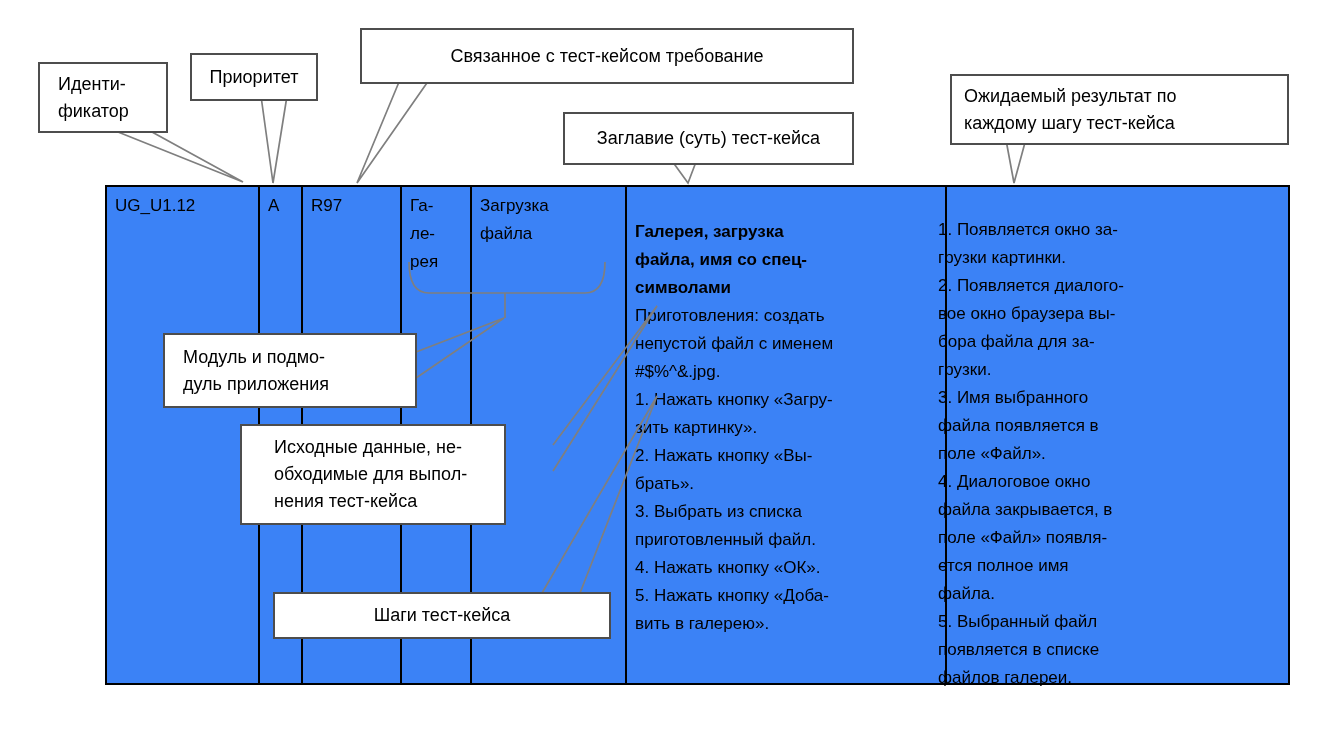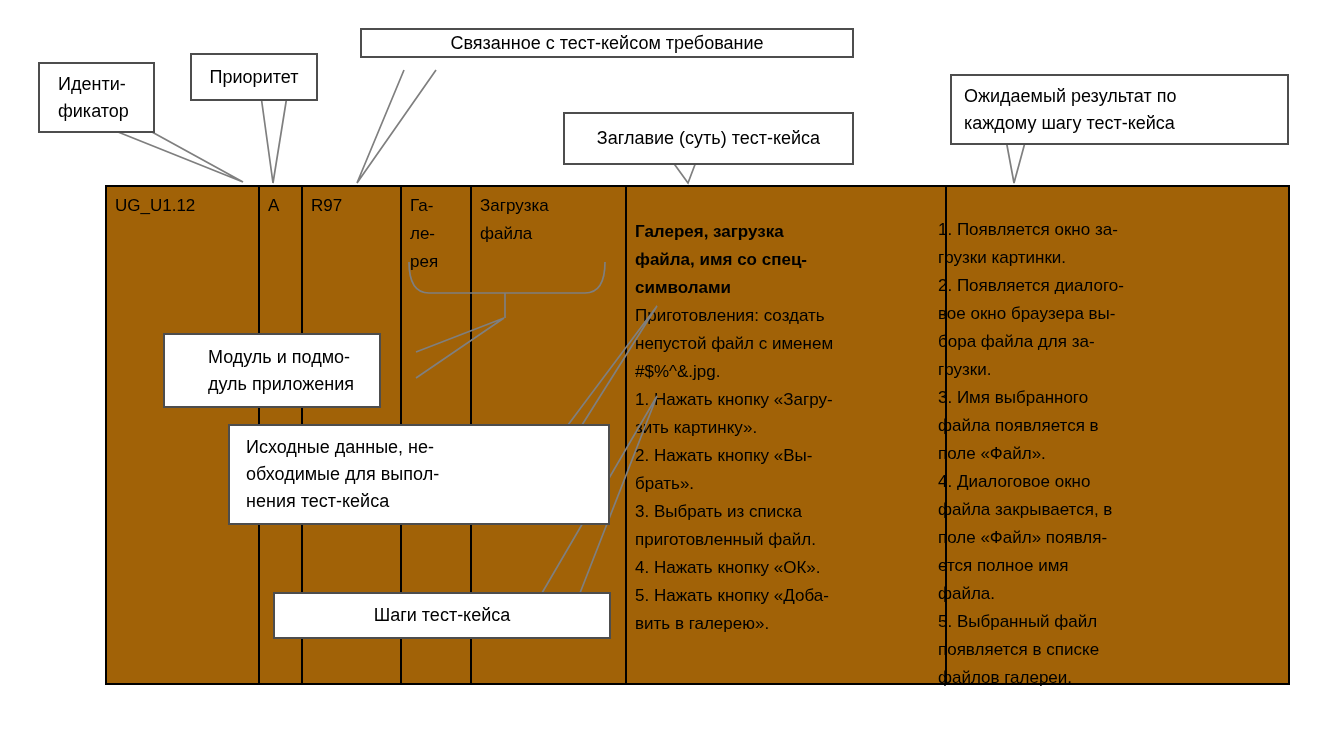--- a/index.html
+++ b/index.html
@@ -4,21 +4,21 @@
 <style>
   * { margin:0; padding:0; box-sizing:border-box; }
   html, body { background:#ffffff; }
   .stage {
     position:relative; width:1327px; height:731px; background:#fff;
     font-family:"Liberation Sans", sans-serif; color:#000; overflow:hidden;
   }
   
   .tbl {
     position:absolute; left:105px; top:185px; width:1185px; height:500px;
-    border:2px solid #000; background:#a16207;
+    border:2px solid #000; background:#3b82f6;
   }
   .cell {
     position:absolute; top:0; height:100%;
     border-right:2px solid #000;
     padding:5px 6px 0 8px;
     font-size:17px; line-height:28px;
   }
   .cell:last-child { border-right:none; }
   .pre { white-space:pre-line; display:block; }
   .tc-title { font-weight:bold;margin-top:26px; }
@@ -32,27 +32,27 @@
   
   .connectors { position:absolute; left:0; top:0; pointer-events:none; }
   
   .callout {
     position:absolute; background:#fff; border:2px solid #4d4d4d;
     display:flex; align-items:center; font-size:18px; line-height:27px;
   }
   .callout .txt { white-space:pre-line; }
   .callout.center { justify-content:center; }
   .callout.center .txt { text-align:center; }
-  .co-identifier { left:38px;  top:62px;  width:117px; height:71px;  padding-left:18px; }
+  .co-identifier { left:38px;  top:62px;  width:130px; height:71px;  padding-left:18px; }
   .co-priority   { left:190px; top:53px;  width:128px; height:48px; }
-  .co-requirement{ left:360px; top:28px;  width:494px; height:30px; }
+  .co-requirement{ left:360px; top:28px;  width:494px; height:56px; }
   .co-title      { left:563px; top:112px; width:291px; height:53px; }
   .co-expected   { left:950px; top:43px;  width:339px; height:71px;  padding-left:12px;margin-top:31px; }
-  .co-module     { left:163px; top:333px; width:218px; height:75px;  padding-left:18px;justify-content:center; }
-  .co-input      { left:228px; top:424px; width:382px; height:101px; padding-left:16px; }
+  .co-module     { left:163px; top:333px; width:254px; height:75px;  padding-left:18px; }
+  .co-input      { left:240px; top:424px; width:266px; height:101px; padding-left:32px; }
   .co-steps      { left:273px; top:592px; width:338px; height:47px; }
 </style>
 </head>
 <body>
 
 <div class="stage">
 
   <div class="tbl">
     <div class="cell c1">
       <span class="pre">UG_U1.12</span>

